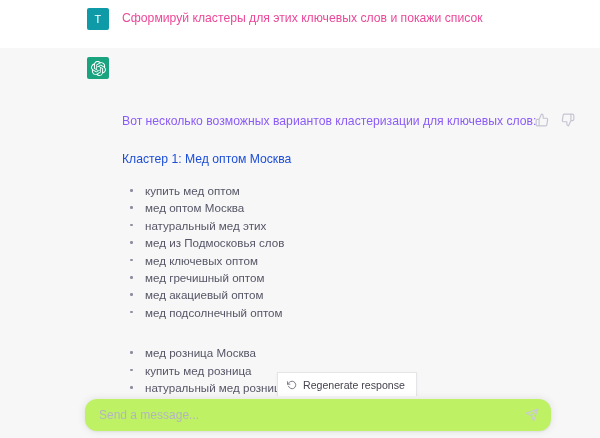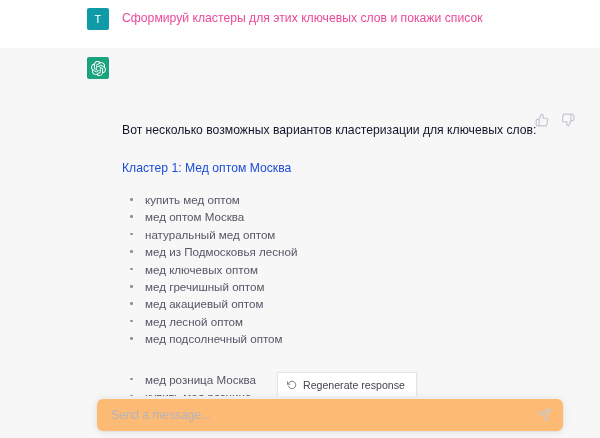--- a/index.html
+++ b/index.html
@@ -78,23 +78,23 @@
 
   
   .assistant-content {
     position: absolute;
     left: 122px;
     top: 62px;
     right: 24px;
   }
   .intro-line {
     font-size: 12.2px;
-    color: #0f172a;
+    color: #8b5cf6;
     line-height: 17px;
-    margin: 12px 0 21px 0;
+    margin: 3px 0 21px 0;
     white-space: nowrap;
   }
   .cluster-heading {
     font-size: 12.2px;
     color: #1d4ed8;
     line-height: 17px;
     margin: 0 0 14px 0;
     white-space: nowrap;
   }
   .kw-list {
@@ -172,26 +172,26 @@
     position: absolute;
     left: 0;
     bottom: 0;
     width: 600px;
     height: 42px;
     background: #f7f7f8;
     z-index: 8;
   }
   .composer {
     position: absolute;
-    left: 97px;
+    left: 85px;
     top: 3px;
     width: 466px;
     height: 32px;
-    background: #fdba74;
-    border-radius: 6px;
+    background: #bef264;
+    border-radius: 12px;
     box-shadow: 0 0 8px rgba(0,0,0,0.10), 0 1px 2px rgba(0,0,0,0.05);
     box-sizing: border-box;
   }
   .composer-input {
     position: absolute;
     left: 14px;
     top: 0;
     height: 32px;
     line-height: 32px;
     width: 400px;
@@ -251,26 +251,25 @@
     </div>
 
     <div class="assistant-content">
       <p class="intro-line">Вот несколько возможных вариантов кластеризации для ключевых слов:</p>
 
       <div>
         <p class="cluster-heading">Кластер 1: Мед оптом Москва</p>
         <ul class="kw-list">
           <li class="kw-item">купить мед оптом</li>
           <li class="kw-item">мед оптом Москва</li>
-          <li class="kw-item">натуральный мед оптом</li>
-          <li class="kw-item">мед из Подмосковья лесной</li>
+          <li class="kw-item">натуральный мед этих</li>
+          <li class="kw-item">мед из Подмосковья слов</li>
           <li class="kw-item">мед ключевых оптом</li>
           <li class="kw-item">мед гречишный оптом</li>
           <li class="kw-item">мед акациевый оптом</li>
-          <li class="kw-item">мед лесной оптом</li>
           <li class="kw-item">мед подсолнечный оптом</li>
         </ul>
       </div>
 
       <div>
         <ul class="kw-list">
           <li class="kw-item">мед розница Москва</li>
           <li class="kw-item">купить мед розница</li>
           <li class="kw-item">натуральный мед розница</li>
 

